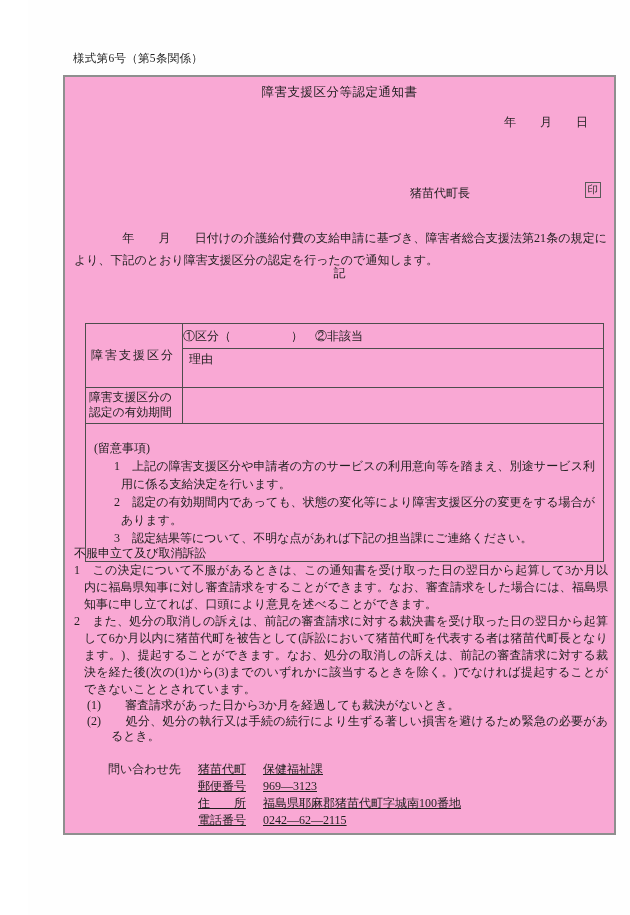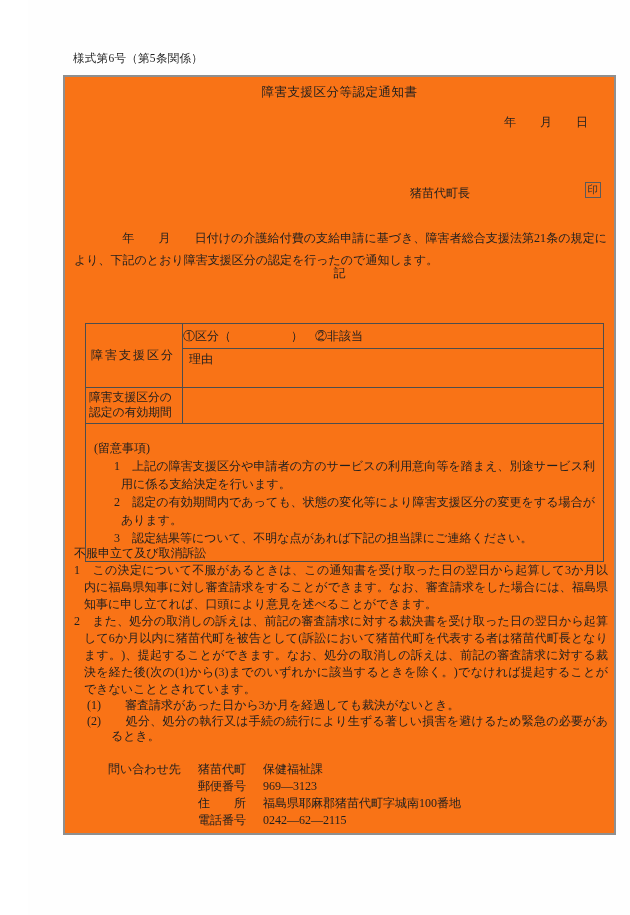--- a/index.html
+++ b/index.html
@@ -4,21 +4,21 @@
 <style>
   html,body{margin:0;padding:0;background:#ffffff;}
   .page{
     position:relative;width:630px;height:915px;background:#fefefe;
     font-family:"Liberation Serif","DejaVu Serif",serif;
     color:#1f1f1f;font-size:12px;overflow:hidden;margin-left:28px;
   }
   .form-number{position:absolute;left:45px;top:51px;font-size:11.5px;letter-spacing:.3px;}
   .outer-box{
     position:absolute;left:35px;top:75px;width:549px;height:756px;
-    border:2px solid #8f8f8f;background:#f97316;
+    border:2px solid #8f8f8f;background:#f9a8d4;
   }
   .doc-title{position:absolute;top:7px;left:0;right:0;text-align:center;font-size:12.5px;letter-spacing:.5px;}
   .date-line{position:absolute;top:37px;right:26px;}
   .mayor{position:absolute;top:108px;left:345px;}
   .seal{
     position:absolute;top:105px;right:13px;border:1px solid #5a5a5a;
     font-size:10.5px;line-height:12px;padding:1px 2px;color:#333;
   }
   .body-par{position:absolute;top:150px;left:9px;width:533px;line-height:22px;text-align:justify;}
   .record-mark{position:absolute;top:188px;left:0;right:0;text-align:center;}
@@ -36,21 +36,21 @@
   .t2 .reason{height:34px;padding:2px 6px;vertical-align:top;}
   .t2 .vlabel{height:31px;padding:2px 3px;line-height:15px;vertical-align:top;font-size:11.8px;}
   .t2 .vblank{height:31px;}
   .t2 .notes{height:122px;vertical-align:top;padding:15px 8px 0 8px;line-height:18px;}
   .note-item{margin-left:27px;text-indent:-7px;text-align:justify;}
   .appeal{position:absolute;top:468px;left:9px;width:534px;line-height:17px;}
   .appeal-item{margin-left:10px;text-indent:-10px;text-align:justify;}
   .appeal-sub{margin-left:37px;text-indent:-24px;line-height:15.6px;text-align:justify;}
   .contact{position:absolute;top:684px;left:43px;display:flex;line-height:17px;}
   .contact-label{width:90px;}
-  .contact-row{display:flex;}
+  .contact-row{display:flex;text-decoration:underline;}
   .contact-field{width:65px;}
   .contact-value{}
 </style>
 </head>
 <body>
 
 <div class="page">
 
   <div class="form-number">様式第6号（第5条関係）</div>
 

